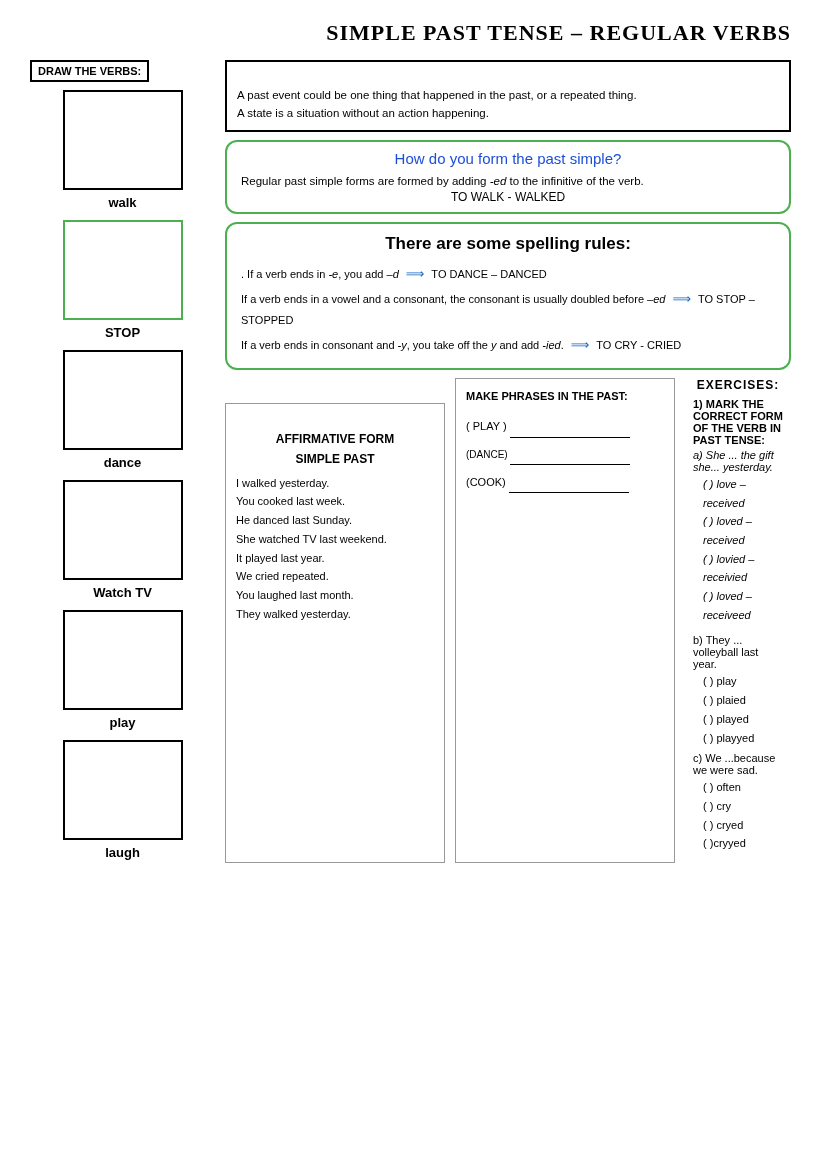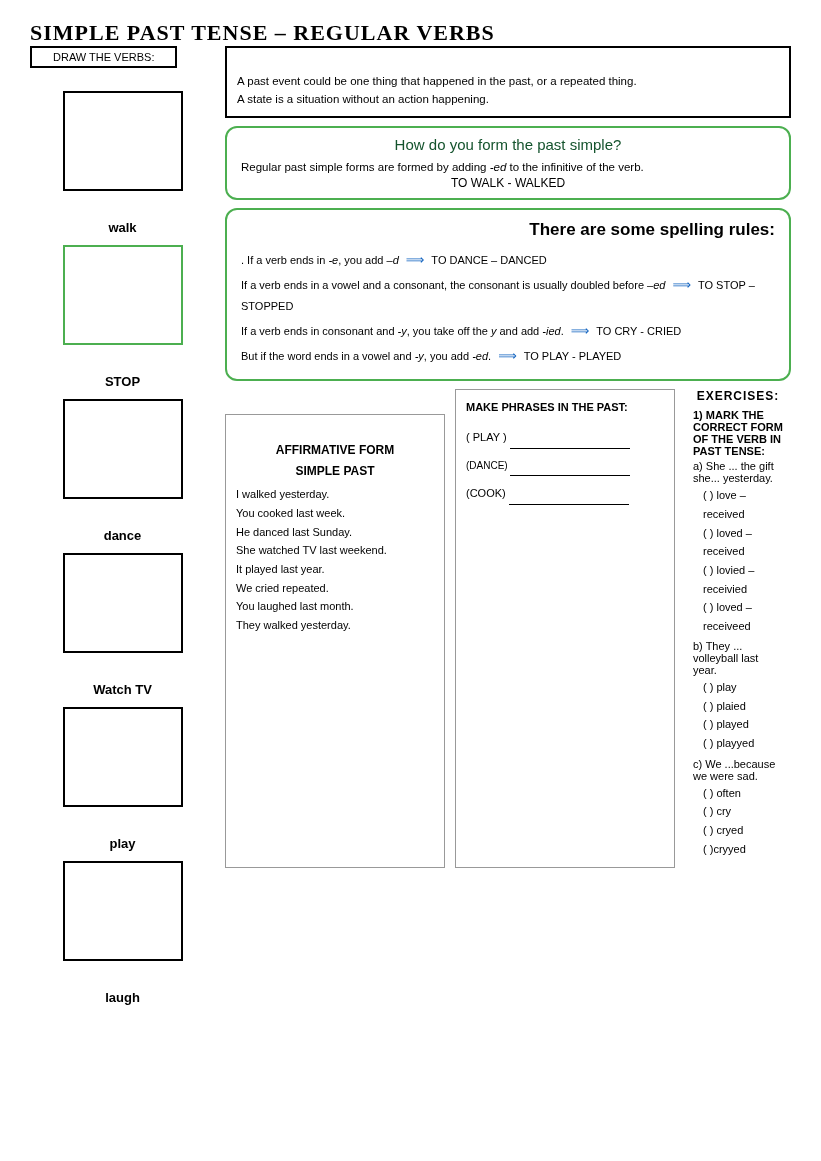--- a/index.html
+++ b/index.html
@@ -6,49 +6,49 @@
     body {
       background: #fff;
       font-family: Arial, sans-serif;
       font-size: 12px;
       width: 821px;
       min-height: 1161px;
       padding: 20px 30px;
       color: #000;
     }
     .page-title {
-      text-align: left;
+      text-align: right;
       font-size: 22px;
       font-weight: bold;
       letter-spacing: 1px;
+      margin-bottom: 14px;
       font-family: 'Times New Roman', serif;
     }
     .main-layout {
       display: flex;
       gap: 10px;
     }
     
     .left-col {
       width: 185px;
       flex-shrink: 0;
     }
     .draw-verbs-label {
       border: 2px solid #000;
-      font-weight: normal;
-      font-size: 11px;
-      padding: 3px 21px;
-      margin-bottom: 23px;
+      font-weight: bold;
+      font-size: 11px;
+      padding: 3px 6px;
+      margin-bottom: 8px;
       display: inline-block;
     }
     .verb-item {
       display: flex;
       flex-direction: column;
       align-items: center;
       margin-bottom: 10px;
-      gap: 24px;
     }
     .verb-box {
       width: 120px;
       height: 100px;
       border: 2px solid #000;
       margin-bottom: 5px;
     }
     .verb-box.green-border {
       border-color: #4caf50;
     }
@@ -69,21 +69,21 @@
     }
     .info-box b { font-weight: bold; }
     .how-box {
       border: 2px solid #4caf50;
       border-radius: 12px;
       padding: 8px 14px;
       margin-bottom: 8px;
     }
     .how-box-title {
       text-align: center;
-      color: #14532d;
+      color: #1d4ed8;
       font-size: 15px;
       font-weight: normal;
       margin-bottom: 6px;
     }
     .how-box-body {
       font-size: 11.5px;
       line-height: 1.5;
     }
     .how-box-center {
       text-align: center;
@@ -91,21 +91,21 @@
       margin-top: 0;
       font-weight: normal;
     }
     .spelling-box {
       border: 2px solid #4caf50;
       border-radius: 12px;
       padding: 10px 14px;
       margin-bottom: 8px;
     }
     .spelling-title {
-      text-align: right;
+      text-align: center;
       font-size: 17px;
       font-weight: bold;
       margin-bottom: 8px;
     }
     .spelling-rule {
       font-size: 11px;
       line-height: 1.8;
       margin-bottom: 2px;
     }
     .arrow {
@@ -235,23 +235,20 @@
     <div class="spelling-box">
       <div class="spelling-title">There are some spelling rules:</div>
       <div class="spelling-rule">
         . If a verb ends in <span class="italic">-e</span>, you add <span class="italic">–d</span> <span class="arrow">⟹</span> TO DANCE – DANCED
       </div>
       <div class="spelling-rule">
         If a verb ends in a vowel and a consonant, the consonant is usually doubled before <span class="italic">–ed</span> <span class="arrow">⟹</span> TO STOP – STOPPED
       </div>
       <div class="spelling-rule">
         If a verb ends in consonant and <span class="italic">-y</span>, you take off the <span class="italic">y</span> and add <span class="italic">-ied</span>. <span class="arrow">⟹</span> TO CRY - CRIED
-      </div>
-      <div class="spelling-rule">
-        But if the word ends in a vowel and <span class="italic">-y</span>, you add <span class="italic">-ed</span>. <span class="arrow">⟹</span> TO PLAY - PLAYED
       </div>
     </div>
 
     <div class="bottom-row">
 
       <div class="affirmative-box">
         <div class="affirmative-title">
           <span>AFFIRMATIVE FORM</span><br>
           <span>SIMPLE PAST</span>
         </div>
@@ -274,21 +271,21 @@
             <div style="margin-bottom: 8px; font-size: 10px;">(DANCE) <span style="display:inline-block;border-bottom:1px solid #000;width:120px;">&nbsp;</span></div>
             <div style="margin-bottom: 8px; font-size: 11px;">(COOK) <span style="display:inline-block;border-bottom:1px solid #000;width:120px;">&nbsp;</span></div>
           </div>
       </div>
 
       <div class="exercises-box">
         <div class="exercises-title">EXERCISES:</div>
         <div id="exercises-content">
             <div class="exercise-item">
               <div class="exercise-q">1) MARK THE CORRECT FORM OF THE VERB IN PAST TENSE:</div>
-              <div style="margin-bottom: 4px;">
+              <div style="margin-bottom: 10px; font-style: italic;">
                 <div class="exercise-subq">a) She ... the gift she... yesterday.</div>
                 <div class="choice">( ) love – received</div>
                 <div class="choice">( ) loved – received</div>
                 <div class="choice">( ) lovied – receivied</div>
                 <div class="choice">( ) loved – receiveed</div>
               </div>
               <div style="margin-bottom: 5px;">
                 <div class="exercise-subq">b) They ... volleyball last year.</div>
                 <div class="choice">( ) play</div>
                 <div class="choice">( ) plaied</div>

